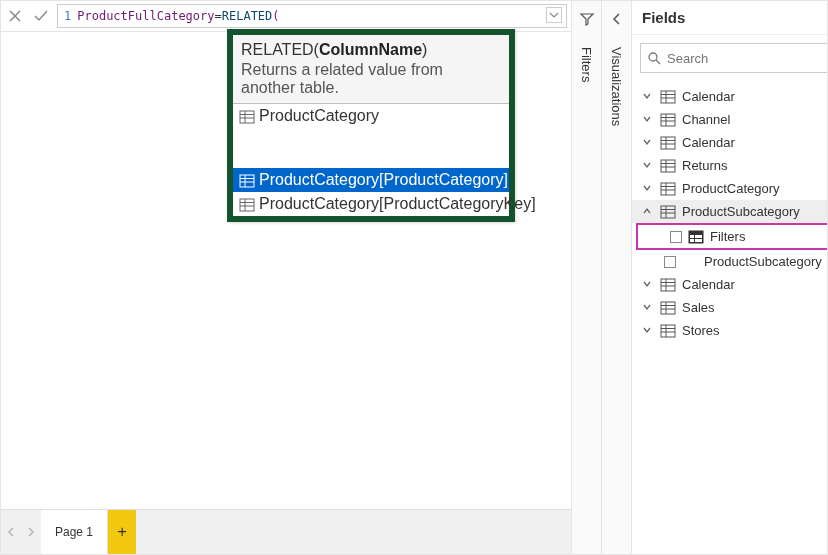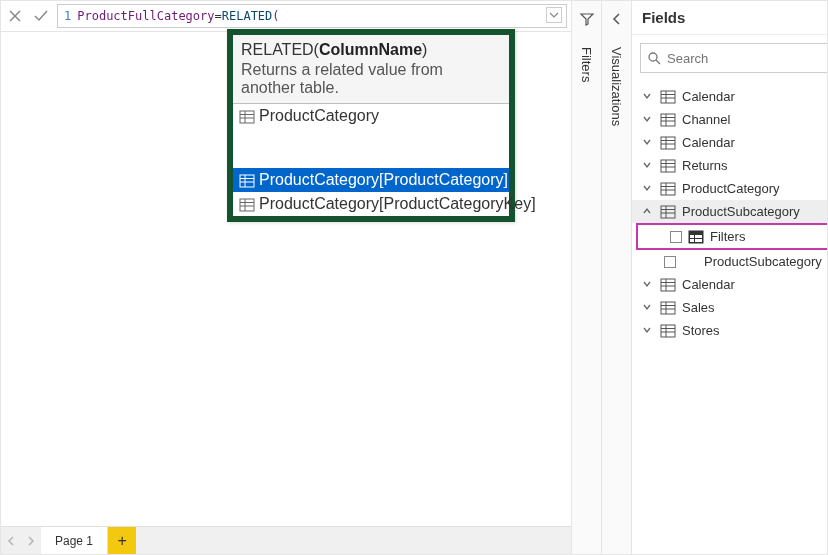--- a/index.html
+++ b/index.html
@@ -88,21 +88,21 @@
   .tbl-icon {
     width: 14px; height: 12px;
     display: inline-block;
     flex-shrink: 0;
   }
   .tbl-icon svg { display: block; }
   .canvas-blank { flex: 1; }
   .page-tabs {
     display: flex;
     align-items: stretch;
-    height: 28px;
+    height: 45px;
     background: #f0f0f0;
     border-top: 1px solid #e0e0e0;
   }
   .navtab {
     width: 20px;
     display: flex; align-items: center; justify-content: center;
     color: #999;
     font-size: 12px;
   }
   .page-tab {

